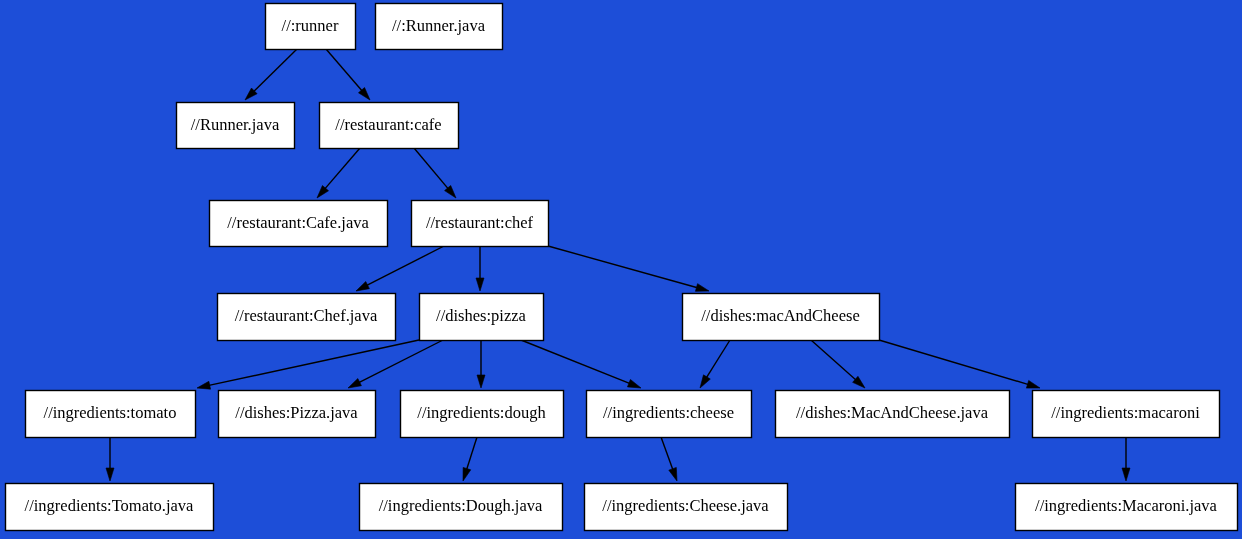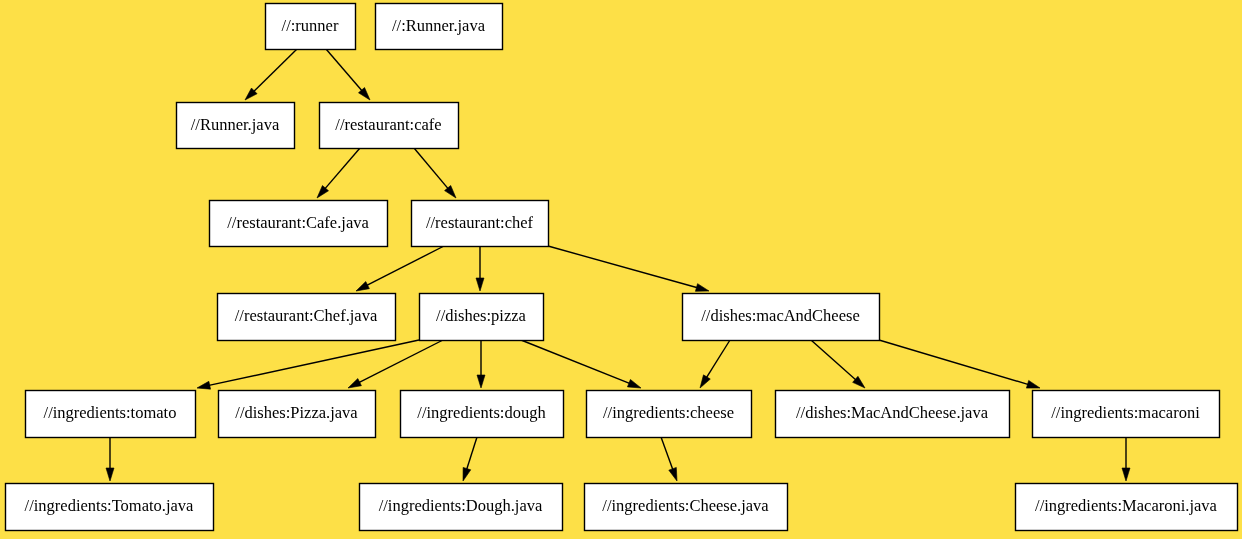--- a/index.html
+++ b/index.html
@@ -4,21 +4,21 @@
 <style>
   html, body {
     margin: 0;
     padding: 0;
     background: #ffffff;
   }
   #graph-root {
     position: relative;
     width: 1242px;
     height: 539px;
-    background: #fde047;
+    background: #1d4ed8;
     overflow: hidden;
     font-family: "Liberation Serif", "DejaVu Serif", serif;
   }
   #graph-svg {
     position: absolute;
     top: 0;
     left: 0;
     width: 1242px;
     height: 539px;
     display: block;

